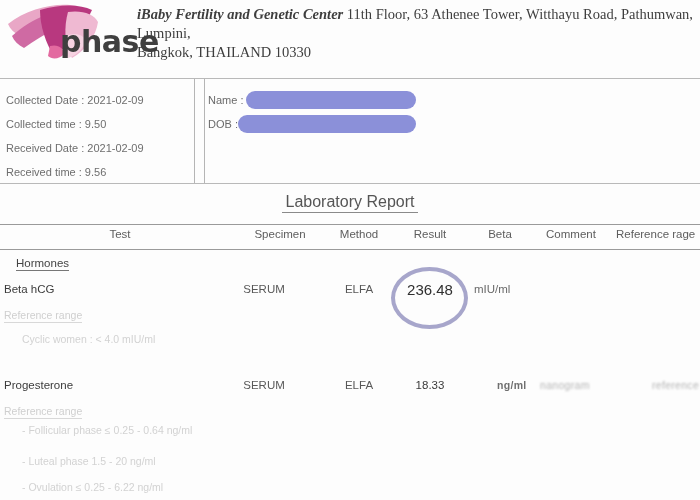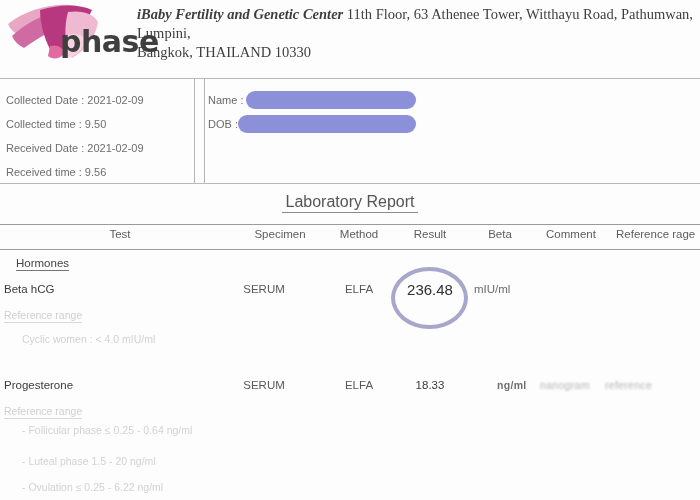--- a/index.html
+++ b/index.html
@@ -198,21 +198,21 @@
     position: absolute;
     top: 0;
     font-size: 10.5px;
     white-space: nowrap;
     color: #b4b4b4;
     filter: blur(0.9px);
     letter-spacing: 0.3px;
   }
   .smudge.s1 { left: 472px; color: #6f6f6f; font-weight: bold; filter: blur(0.7px); margin-left: 25px; }
   .smudge.s2 { left: 540px; }
-  .smudge.s3 { left: 605px; }
+  .smudge.s3 { left: 652px; }
 </style>
 </head>
 <body>
 
 <div class="page">
 
   <div class="header">
     <div class="logo-wrap">
       <svg class="logo-mark" width="150" height="60" viewBox="0 0 150 60">
         <path d="M2 22 C 22 6, 52 0, 70 4 C 56 14, 36 22, 14 34 C 8 31, 4 27, 2 22 Z" fill="#e9a7c6"></path>

